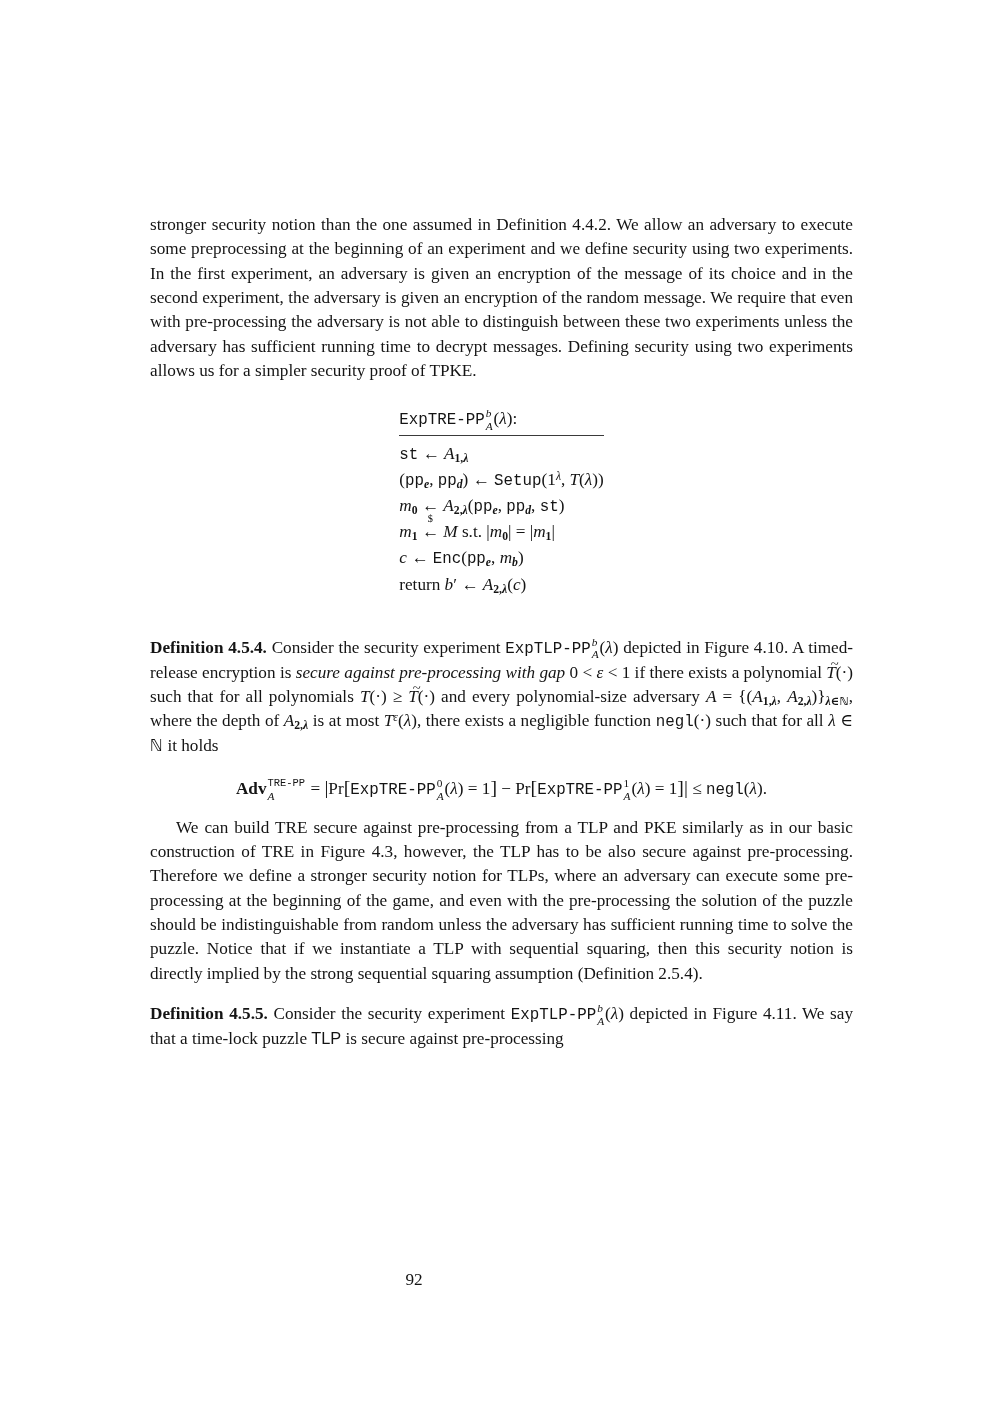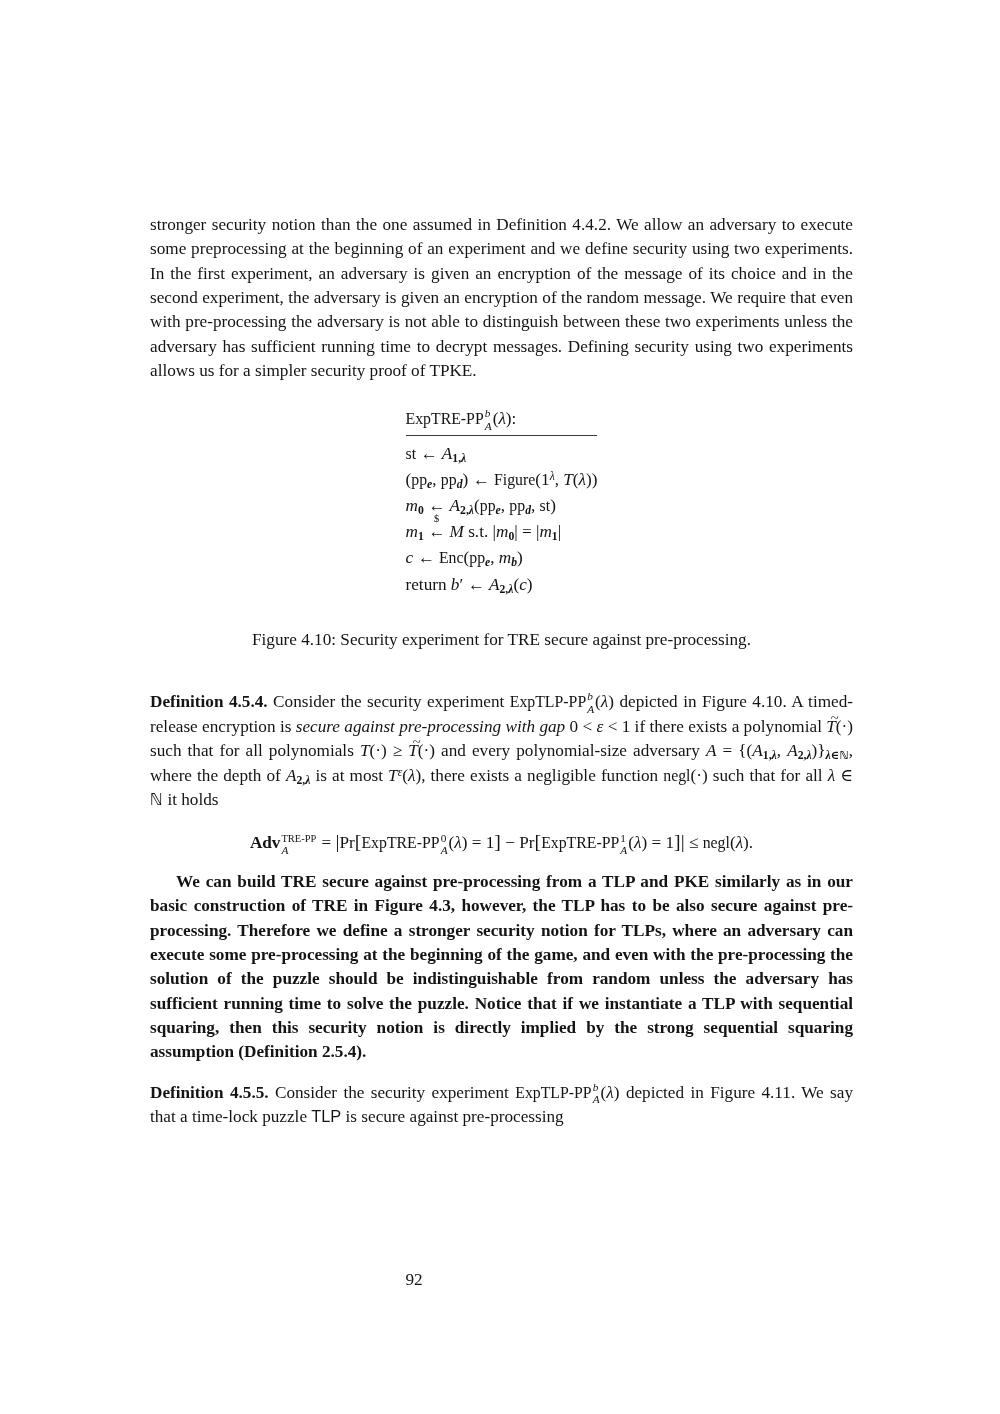--- a/index.html
+++ b/index.html
@@ -11,21 +11,21 @@
     font-size: 17.2px;
     color: #141414;
   }
   .page { position: relative; width: 1000px; height: 1414px; overflow: hidden; background:#ffffff;margin-top:46px; }
   .text-col { position: absolute; left: 150px; top: 167px; width: 703px; }
 
   .para { text-align: justify; line-height: 1.415; margin: 0; }
   .indent { text-indent: 26px; }
 
   
-  .sf { font-family: Liberation Serif, serif; font-size: 0.92em; }
+  .sf { font-family: Liberation Mono, monospace; font-size: 0.92em; }
   .tt { font-family: Liberation Sans, sans-serif; font-size: 0.95em; }
   .bb { font-family: "DejaVu Sans", sans-serif; font-size: 0.95em; }
 
   sub, sup { font-size: 0.68em; line-height: 0; }
   sub { vertical-align: -0.25em; font-weight: bold; }
   sup { vertical-align: 0.45em; }
 
   
   .ss { display: inline-block; vertical-align: -0.5em; font-size: 0.66em; line-height: 1.08; text-align: left; margin: 0 1px; }
   .ss > span { display: block; }
@@ -43,46 +43,45 @@
 
   .figure-block { margin-top: 24px; text-align: center; }
   .alg-box { display: inline-block; text-align: left; }
   .alg-title { padding-bottom: 3px; padding-right: 16px; border-bottom: 1.3px solid #3a3a3a; margin-bottom: 5px; }
   .alg-line { line-height: 1.52; }
 
   .fig-caption { text-align: center; margin-top: 30px; line-height: 1.415; }
 
   .def-para { margin-top: 38px; }
   .equation { text-align: center; margin-top: 14px; margin-bottom: 6px; line-height: 1.6; }
-  .body-para { margin-top: 12px; font-weight: bold; }
+  .body-para { margin-top: 12px; }
   .def2 { margin-top: 16px; }
 
   .page-number { position: absolute; top: 1224px; left: 0; width: 828px; text-align: center; }
 </style>
 </head>
 <body>
 
 <div class="page">
   <div class="text-col">
 
     <p class="para">stronger security notion than the one assumed in Definition 4.4.2.  We allow an adversary to execute some preprocessing at the beginning of an experiment and we define security using two experiments.  In the first experiment, an adversary is given an encryption of the message of its choice and in the second experiment, the adversary is given an encryption of the random message.  We require that even with pre-processing the adversary is not able to distinguish between these two experiments unless the adversary has sufficient running time to decrypt messages. Defining security using two experiments allows us for a simpler security proof of TPKE.</p>
 
     <div class="figure-block">
       <div class="alg-box">
         <div class="alg-title"><span class="sf">ExpTRE-PP</span><span class="ss"><span><i>b</i></span><span><i>A</i></span></span>(<i>λ</i>):</div>
         <div class="alg-line"><span class="sf">st</span> ← <i>A</i><sub>1,<i>λ</i></sub></div>
-        <div class="alg-line">(<span class="sf">pp</span><sub><i>e</i></sub>, <span class="sf">pp</span><sub><i>d</i></sub>) ← <span class="sf">Figure</span>(1<sup><i>λ</i></sup>, <i>T</i>(<i>λ</i>))</div>
+        <div class="alg-line">(<span class="sf">pp</span><sub><i>e</i></sub>, <span class="sf">pp</span><sub><i>d</i></sub>) ← <span class="sf">Setup</span>(1<sup><i>λ</i></sup>, <i>T</i>(<i>λ</i>))</div>
         <div class="alg-line"><i>m</i><sub>0</sub> ← <i>A</i><sub>2,<i>λ</i></sub>(<span class="sf">pp</span><sub><i>e</i></sub>, <span class="sf">pp</span><sub><i>d</i></sub>, <span class="sf">st</span>)</div>
         <div class="alg-line"><i>m</i><sub>1</sub> <span class="samp">←<span class="dlr">$</span></span> <i>M</i> s.t. |<i>m</i><sub>0</sub>| = |<i>m</i><sub>1</sub>|</div>
         <div class="alg-line"><i>c</i> ← <span class="sf">Enc</span>(<span class="sf">pp</span><sub><i>e</i></sub>, <i>m</i><sub><i>b</i></sub>)</div>
         <div class="alg-line">return <i>b</i>′ ← <i>A</i><sub>2,<i>λ</i></sub>(<i>c</i>)</div>
       </div>
     </div>
 
-    <div class="fig-caption">Figure 4.10: Security experiment for TRE secure against pre-processing.</div>
 
     <p class="para def-para"><b>Definition 4.5.4.</b> Consider the security experiment <span class="sf">ExpTLP-PP</span><span class="ss"><span><i>b</i></span><span><i>A</i></span></span>(<i>λ</i>) depicted in Figure 4.10.  A timed-release encryption is <i>secure against pre-processing with gap</i> 0 &lt; <i>ε</i> &lt; 1 if there exists a polynomial <span class="tld"><i>T</i></span>(·) such that for all polynomials <i>T</i>(·) ≥ <span class="tld"><i>T</i></span>(·) and every polynomial-size adversary <i>A</i> = {(<i>A</i><sub>1,<i>λ</i></sub>, <i>A</i><sub>2,<i>λ</i></sub>)}<sub><i>λ</i>∈<span class="bb">ℕ</span></sub>, where the depth of <i>A</i><sub>2,<i>λ</i></sub> is at most <i>T</i><sup><i>ε</i></sup>(<i>λ</i>), there exists a negligible function <span class="sf">negl</span>(·) such that for all <i>λ</i> ∈ <span class="bb">ℕ</span> it holds</p>
 
     <div class="equation"><b>Adv</b><span class="ss"><span class="sf">TRE-PP</span><span><i>A</i></span></span> = <span class="bg">|</span>Pr<span class="bg">[</span><span class="sf">ExpTRE-PP</span><span class="ss"><span>0</span><span><i>A</i></span></span>(<i>λ</i>) = 1<span class="bg">]</span> − Pr<span class="bg">[</span><span class="sf">ExpTRE-PP</span><span class="ss"><span>1</span><span><i>A</i></span></span>(<i>λ</i>) = 1<span class="bg">]</span><span class="bg">|</span> ≤ <span class="sf">negl</span>(<i>λ</i>).</div>
 
     <p class="para body-para indent">We can build TRE secure against pre-processing from a TLP and PKE similarly as in our basic construction of TRE in Figure 4.3, however, the TLP has to be also secure against pre-processing.  Therefore we define a stronger security notion for TLPs, where an adversary can execute some pre-processing at the beginning of the game, and even with the pre-processing the solution of the puzzle should be indistinguishable from random unless the adversary has sufficient running time to solve the puzzle.  Notice that if we instantiate a TLP with sequential squaring, then this security notion is directly implied by the strong sequential squaring assumption (Definition 2.5.4).</p>
 
     <p class="para def2"><b>Definition 4.5.5.</b> Consider the security experiment <span class="sf">ExpTLP-PP</span><span class="ss"><span><i>b</i></span><span><i>A</i></span></span>(<i>λ</i>) depicted in Figure 4.11.  We say that a time-lock puzzle <span class="tt">TLP</span> is secure against pre-processing</p>
 
   </div>

